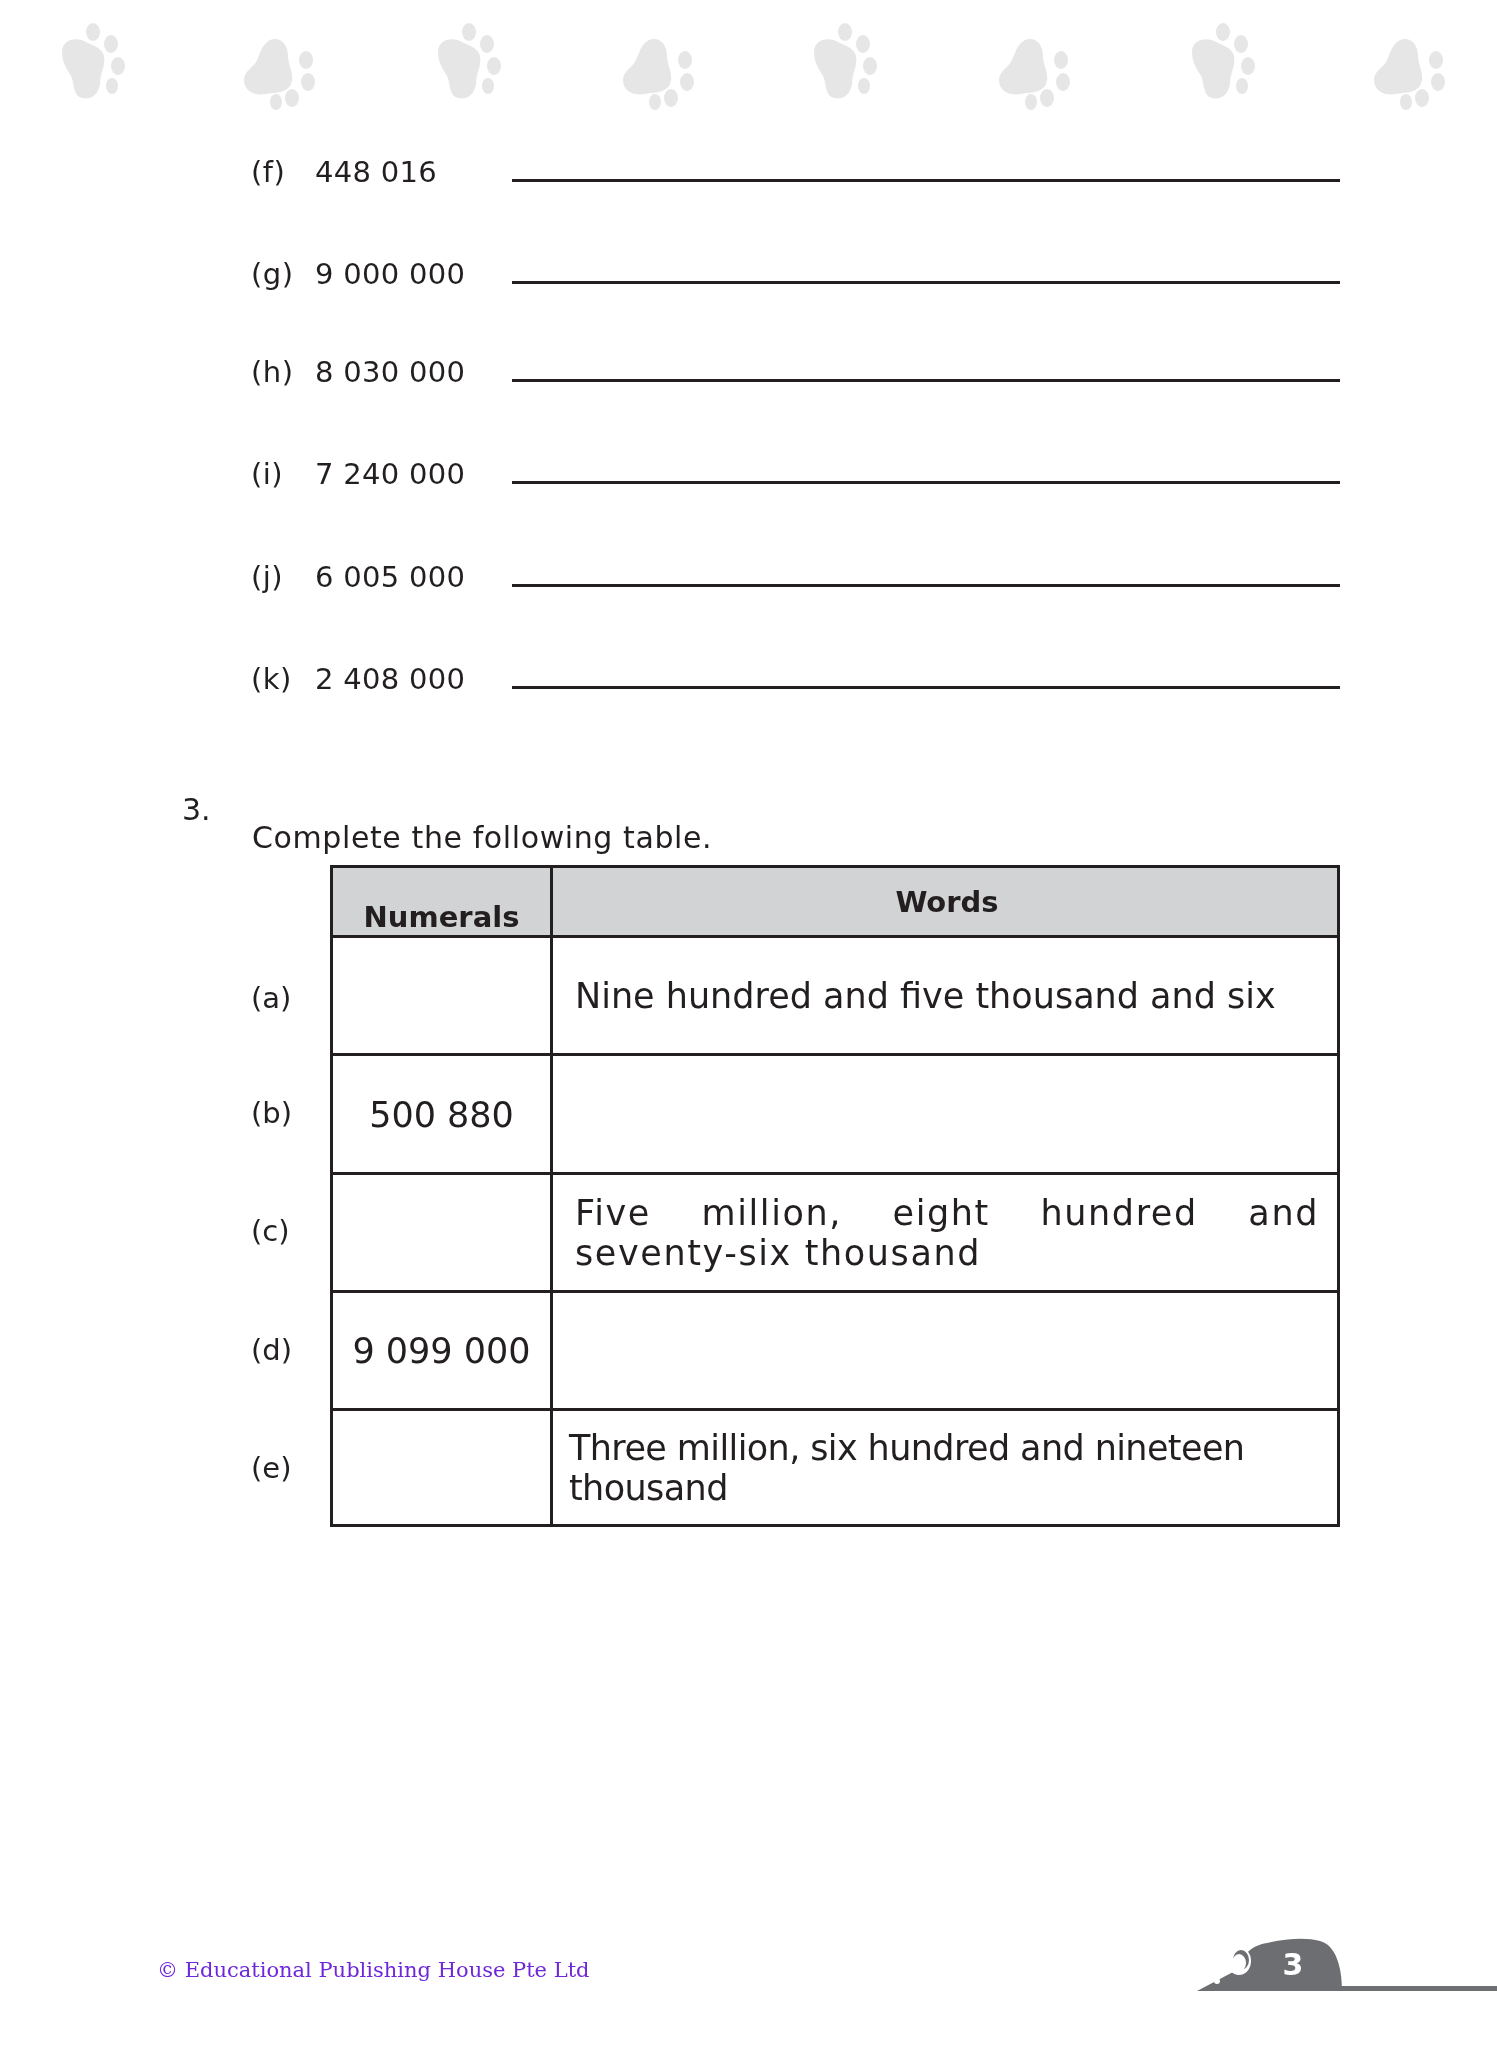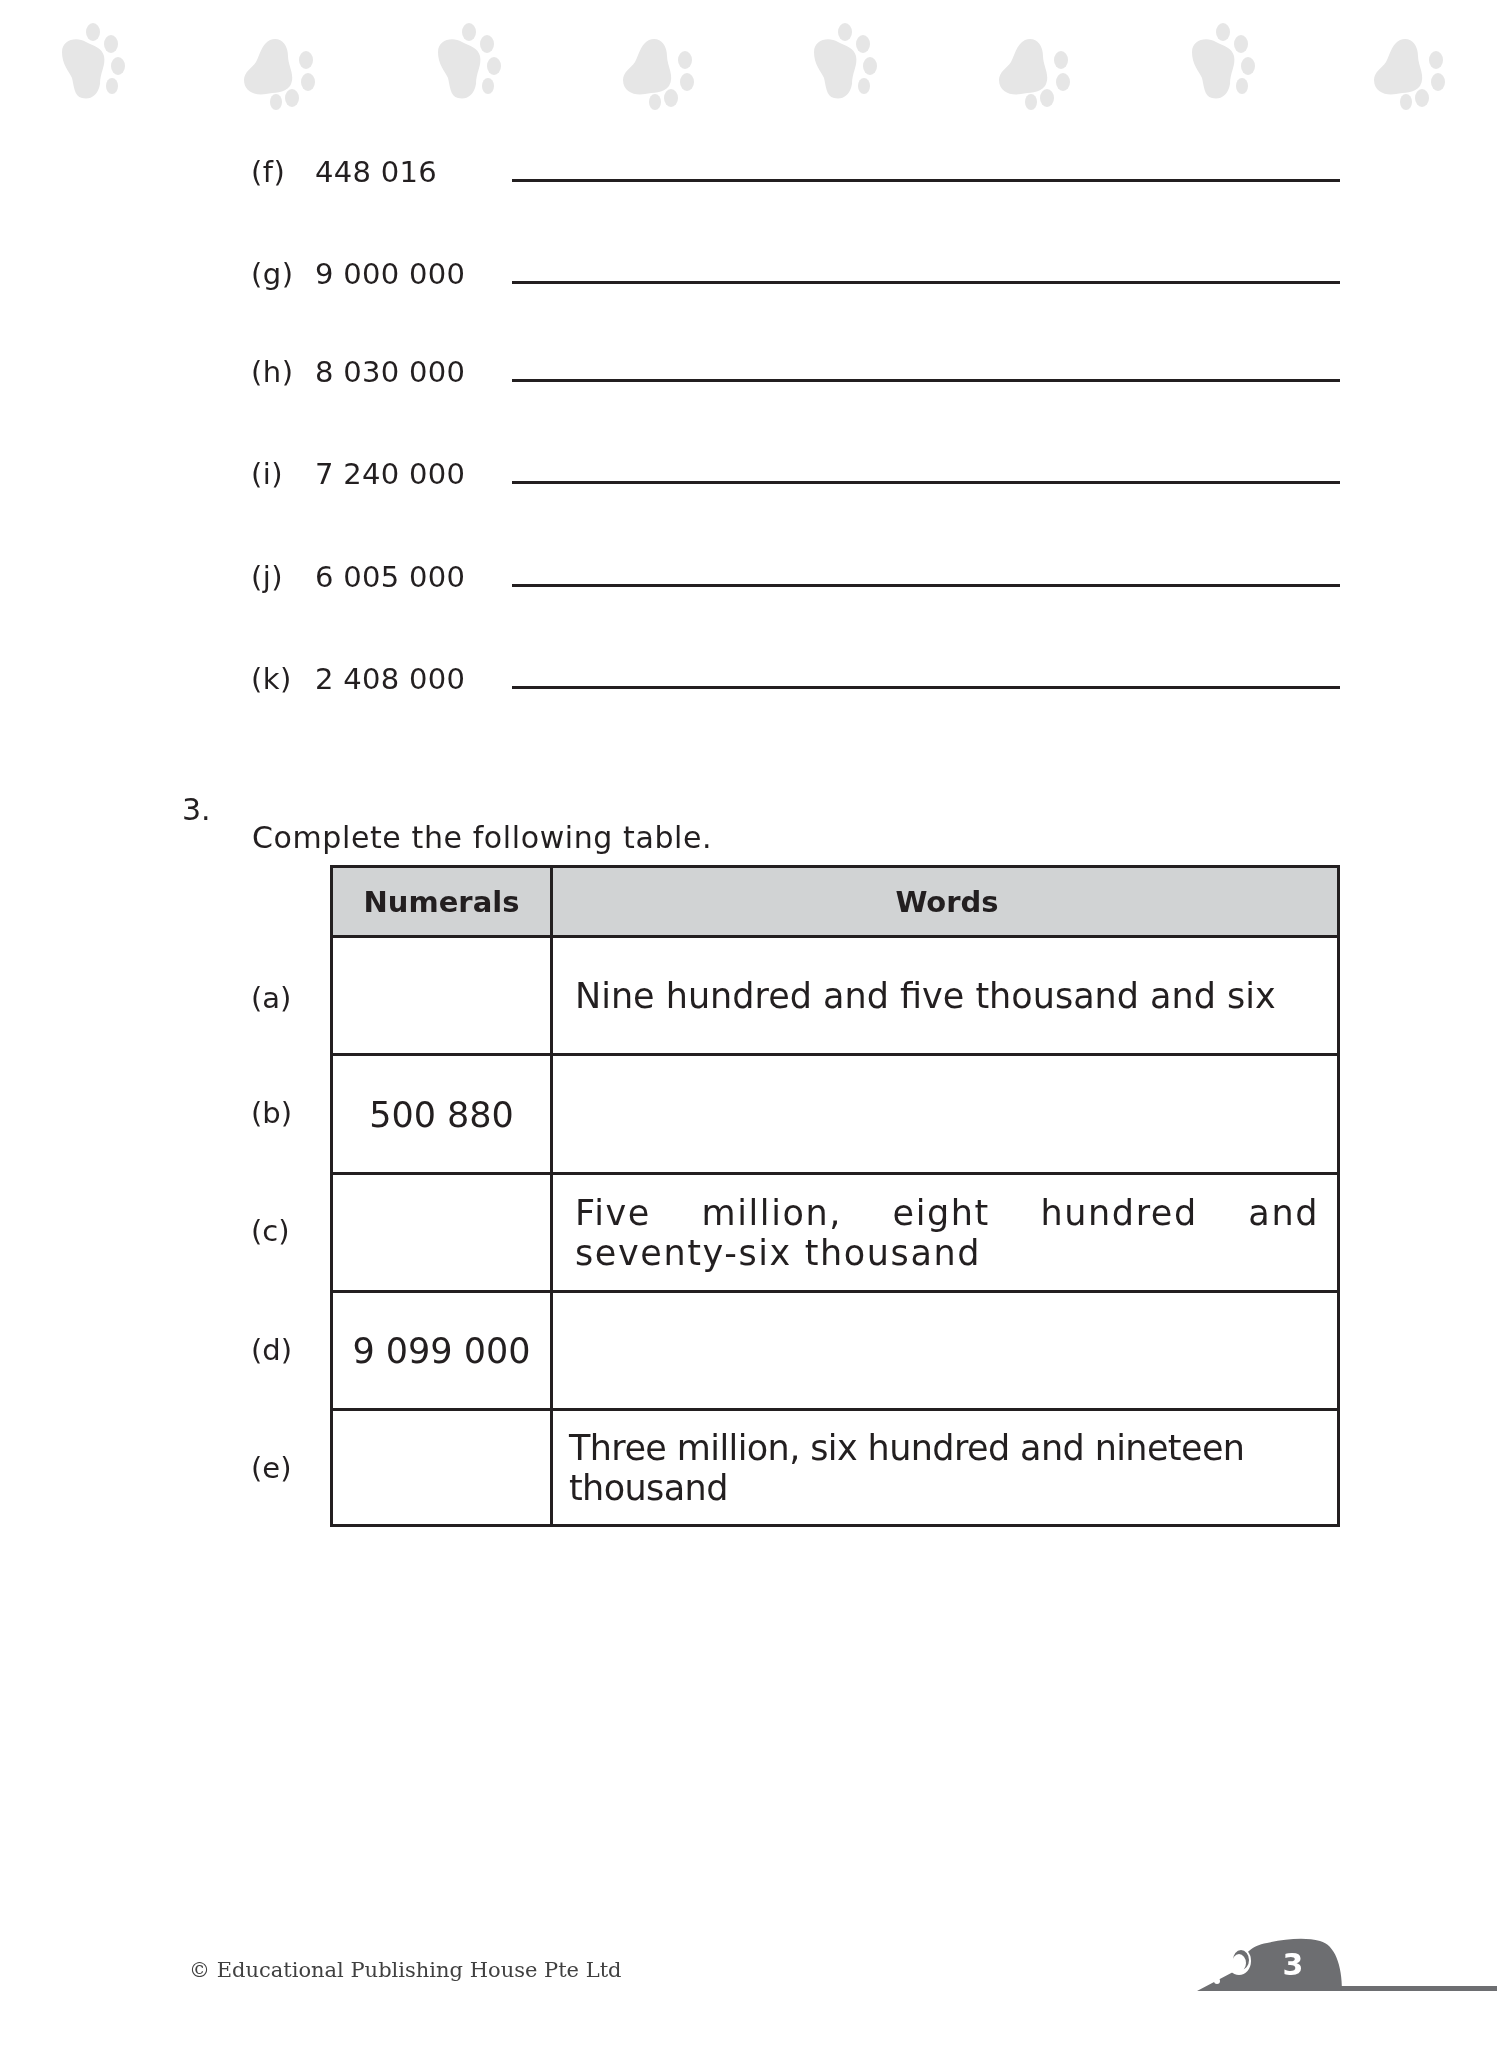--- a/index.html
+++ b/index.html
@@ -27,21 +27,21 @@
   .hline { position: absolute; left: 0; width: 1010px; height: 3px; background: #231f20; }
   .vline { position: absolute; left: 220px; top: 0; width: 3px; height: 662px; background: #231f20; }
   .cell { position: absolute; display: flex; align-items: center; box-sizing: border-box; font-size: 35px; line-height: 40px; }
   .cell.num { left: 3px; width: 217px; justify-content: center; }
   .cell.words { left: 223px; width: 788px; padding-left: 22px; padding-right: 22px; }
   .cell.words.justify { text-align: justify; text-align-last: left; letter-spacing: 1.6px; }
   .cell.hdr { font-weight: bold; font-size: 29px; justify-content: center; }
   .row-label { position: absolute; left: 251px; font-size: 29px; line-height: 40px; }
 
   
-  .copyright { position: absolute; left: 157px; top: 1955px; font-family: "DejaVu Serif", serif; font-size: 21px; line-height: 30px; color: #404040; margin-left: 32px; }
+  .copyright { position: absolute; left: 157px; top: 1955px; font-family: "DejaVu Serif", serif; font-size: 21px; line-height: 30px; color: #6d28d9; }
   .mouse { position: absolute; left: 1195px; top: 1935px; width: 302px; height: 60px; }
   .page-num { position: absolute; left: 1278px; top: 1945px; width: 30px; text-align: center; color: #ffffff; font-weight: bold; font-size: 30px; line-height: 40px; }
 </style>
 </head>
 <body>
 
 <div>
   <div class="paw" style="left:54px; top:22px;">
     <svg viewBox="0 0 80 80">
         <g fill="#e6e6e6">
@@ -170,21 +170,21 @@
 
 <span class="row-label" style="top:978px;">(a)</span>
 <span class="row-label" style="top:1093px;">(b)</span>
 <span class="row-label" style="top:1211px;">(c)</span>
 <span class="row-label" style="top:1330px;">(d)</span>
 <span class="row-label" style="top:1448px;">(e)</span>
 
 <div class="tbl">
   <div class="hdr-bg"></div>
 
-  <div class="cell num hdr" style="top:3px; height:68px;">Numerals</div>
+  <div class="cell num hdr" style="top:18px; height:68px;">Numerals</div>
   <div class="cell words hdr" style="top:3px; height:68px; padding-left:0; padding-right:0;">Words</div>
 
   <div class="cell num" style="top:73px; height:116px;"></div>
   <div class="cell words" style="top:73px; height:116px;">Nine hundred and five thousand and six</div>
 
   <div class="cell num" style="top:191px; height:117px;">500 880</div>
   <div class="cell words" style="top:191px; height:117px;"></div>
 
   <div class="cell num" style="top:310px; height:116px;"></div>
   <div class="cell words justify" style="top:310px; height:116px;">Five million, eight hundred and seventy-six thousand</div>

